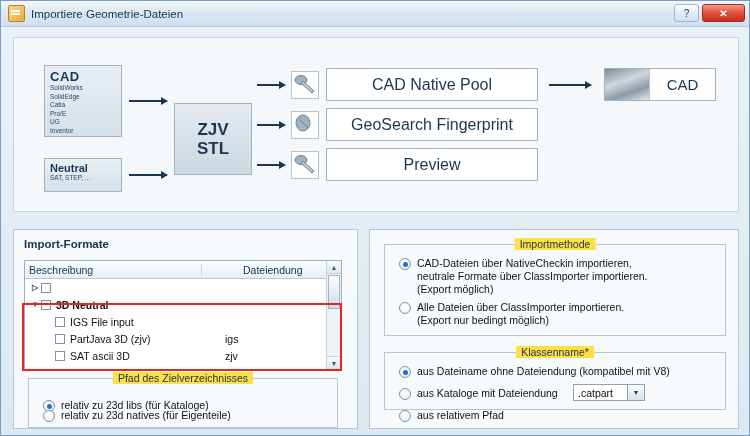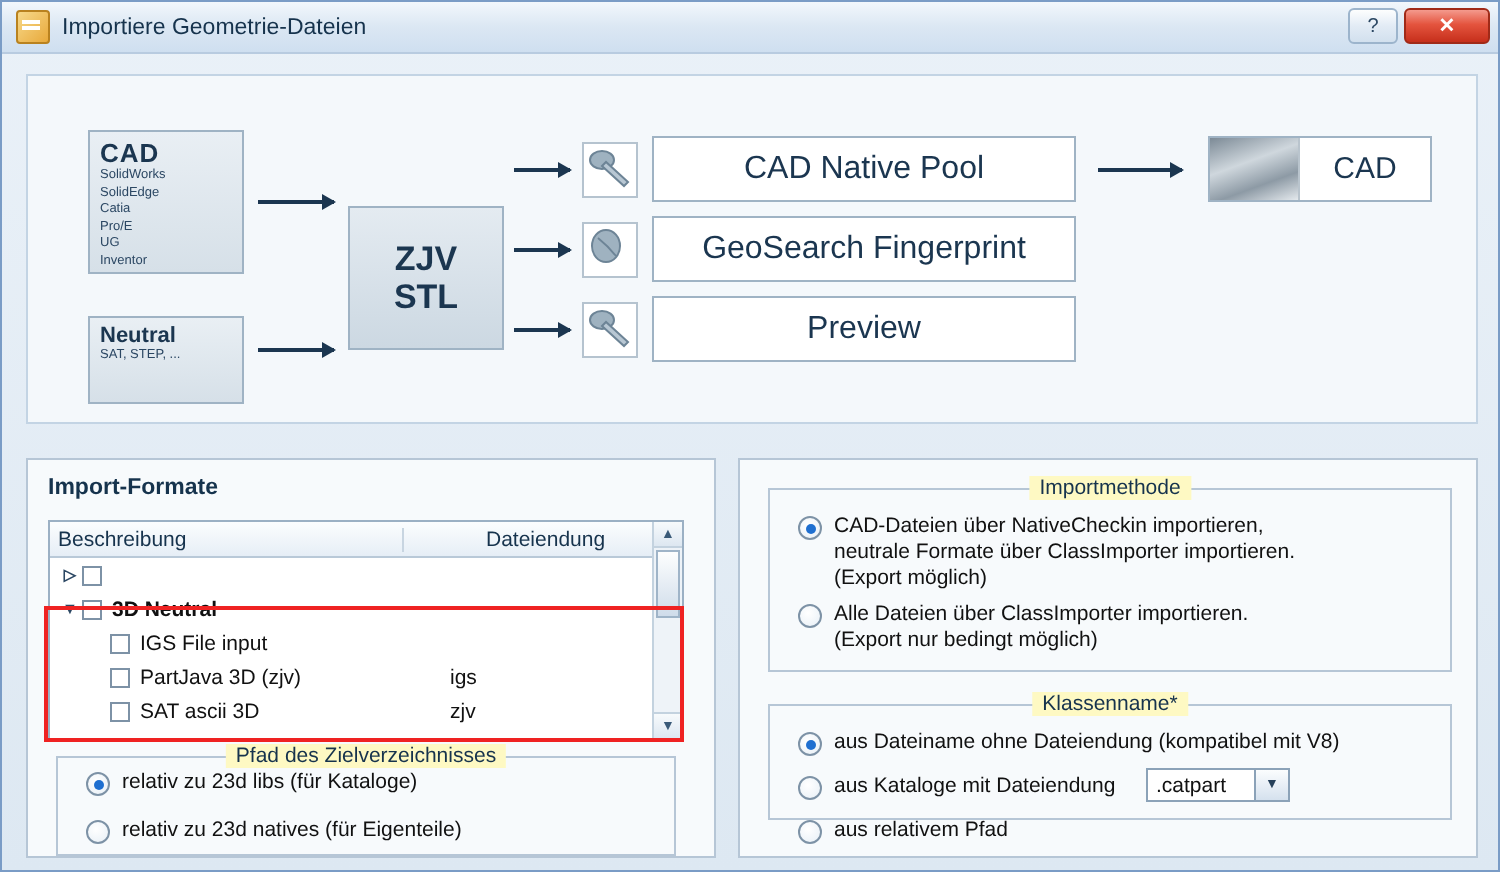--- a/index.html
+++ b/index.html
@@ -105,21 +105,21 @@
     color: #1b3650;
     letter-spacing: .5px;
   }
   .cad-box .ln, .neutral-box .ln {
     font-size: 6.5px;
     color: #2b4763;
     line-height: 8.5px;
   }
   .neutral-box {
     left: 30px; top: 120px;
-    width: 78px; height: 44px;
+    width: 78px; height: 34px;
     background: linear-gradient(180deg, #e9eff4 0%, #d6e0e8 100%);
     border: 1px solid #9fb3c4;
     padding: 3px 5px;
   }
   .neutral-box .hd {
     font-size: 11px;
     font-weight: bold;
     color: #1b3650;
   }
   .zjv-box {
@@ -354,21 +354,21 @@
   .subgroup {
     position: absolute;
     border: 1px solid #b6c6d6;
     box-sizing: border-box;
     background: transparent;
   }
   .subtitle {
     position: absolute;
     top: -7px; left: 50%;
     transform: translateX(-50%);
-    background: #fef9c3;
+    background: #fde047;
     padding: 0 5px;
     font-size: 10.5px;
     color: #16334d;
     white-space: nowrap;
   }
 </style>
 </head>
 <body>
 
 <div class="window">
@@ -495,21 +495,21 @@
         <div class="sb-arrow">▲</div>
         <div class="sb-thumb"></div>
         <div class="sb-arrow bottom">▼</div>
       </div>
     </div>
 
     <div class="redbox"></div>
 
     <div class="subgroup" style="left:14px; top:148px; width:310px; height:50px;">
       <div class="subtitle">Pfad des Zielverzeichnisses</div>
-      <div class="radio-row" style="left:14px; top:6px;">
+      <div class="radio-row" style="left:14px; top:20px;">
         <span class="radio on"></span>
         <span class="rlabel">relativ zu 23d libs (für Kataloge)</span>
       </div>
       <div class="radio-row" style="left:14px; top:30px;">
         <span class="radio"></span>
         <span class="rlabel">relativ zu 23d natives (für Eigenteile)</span>
       </div>
     </div>
   </div>
 

